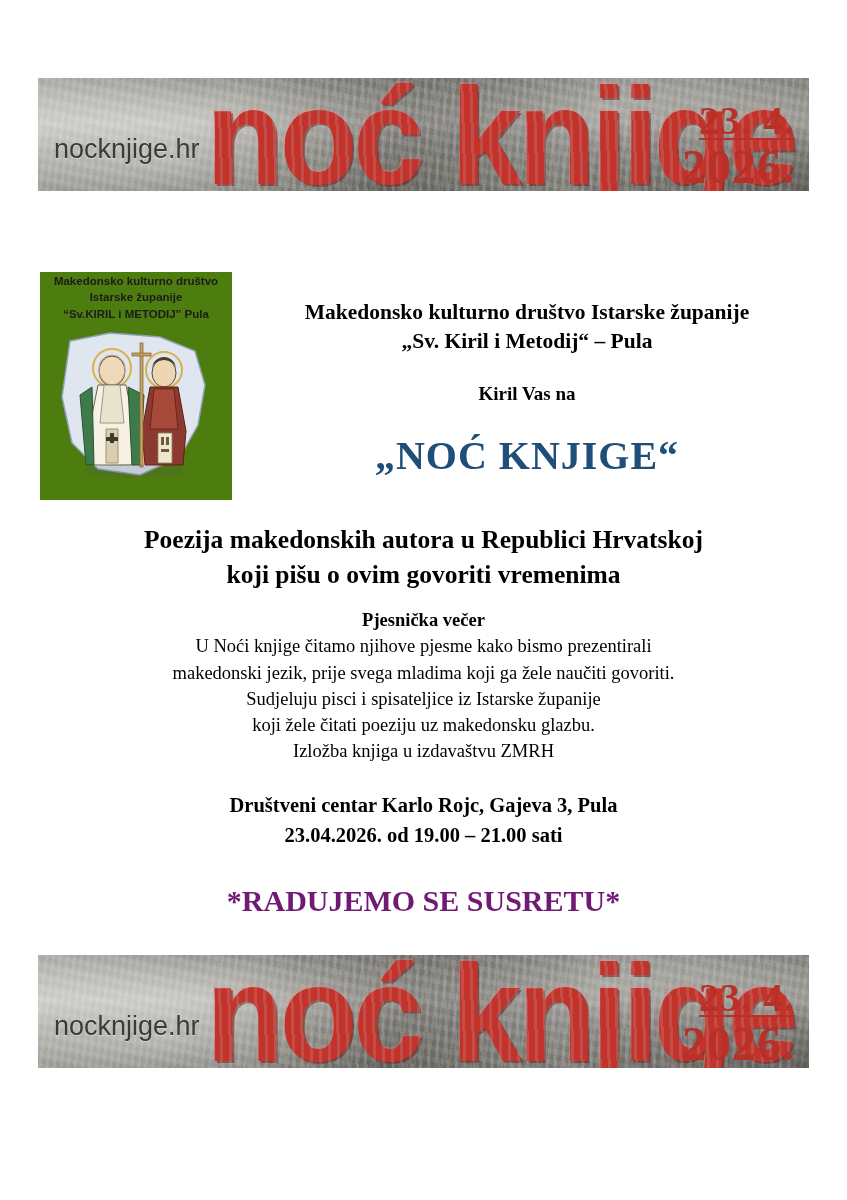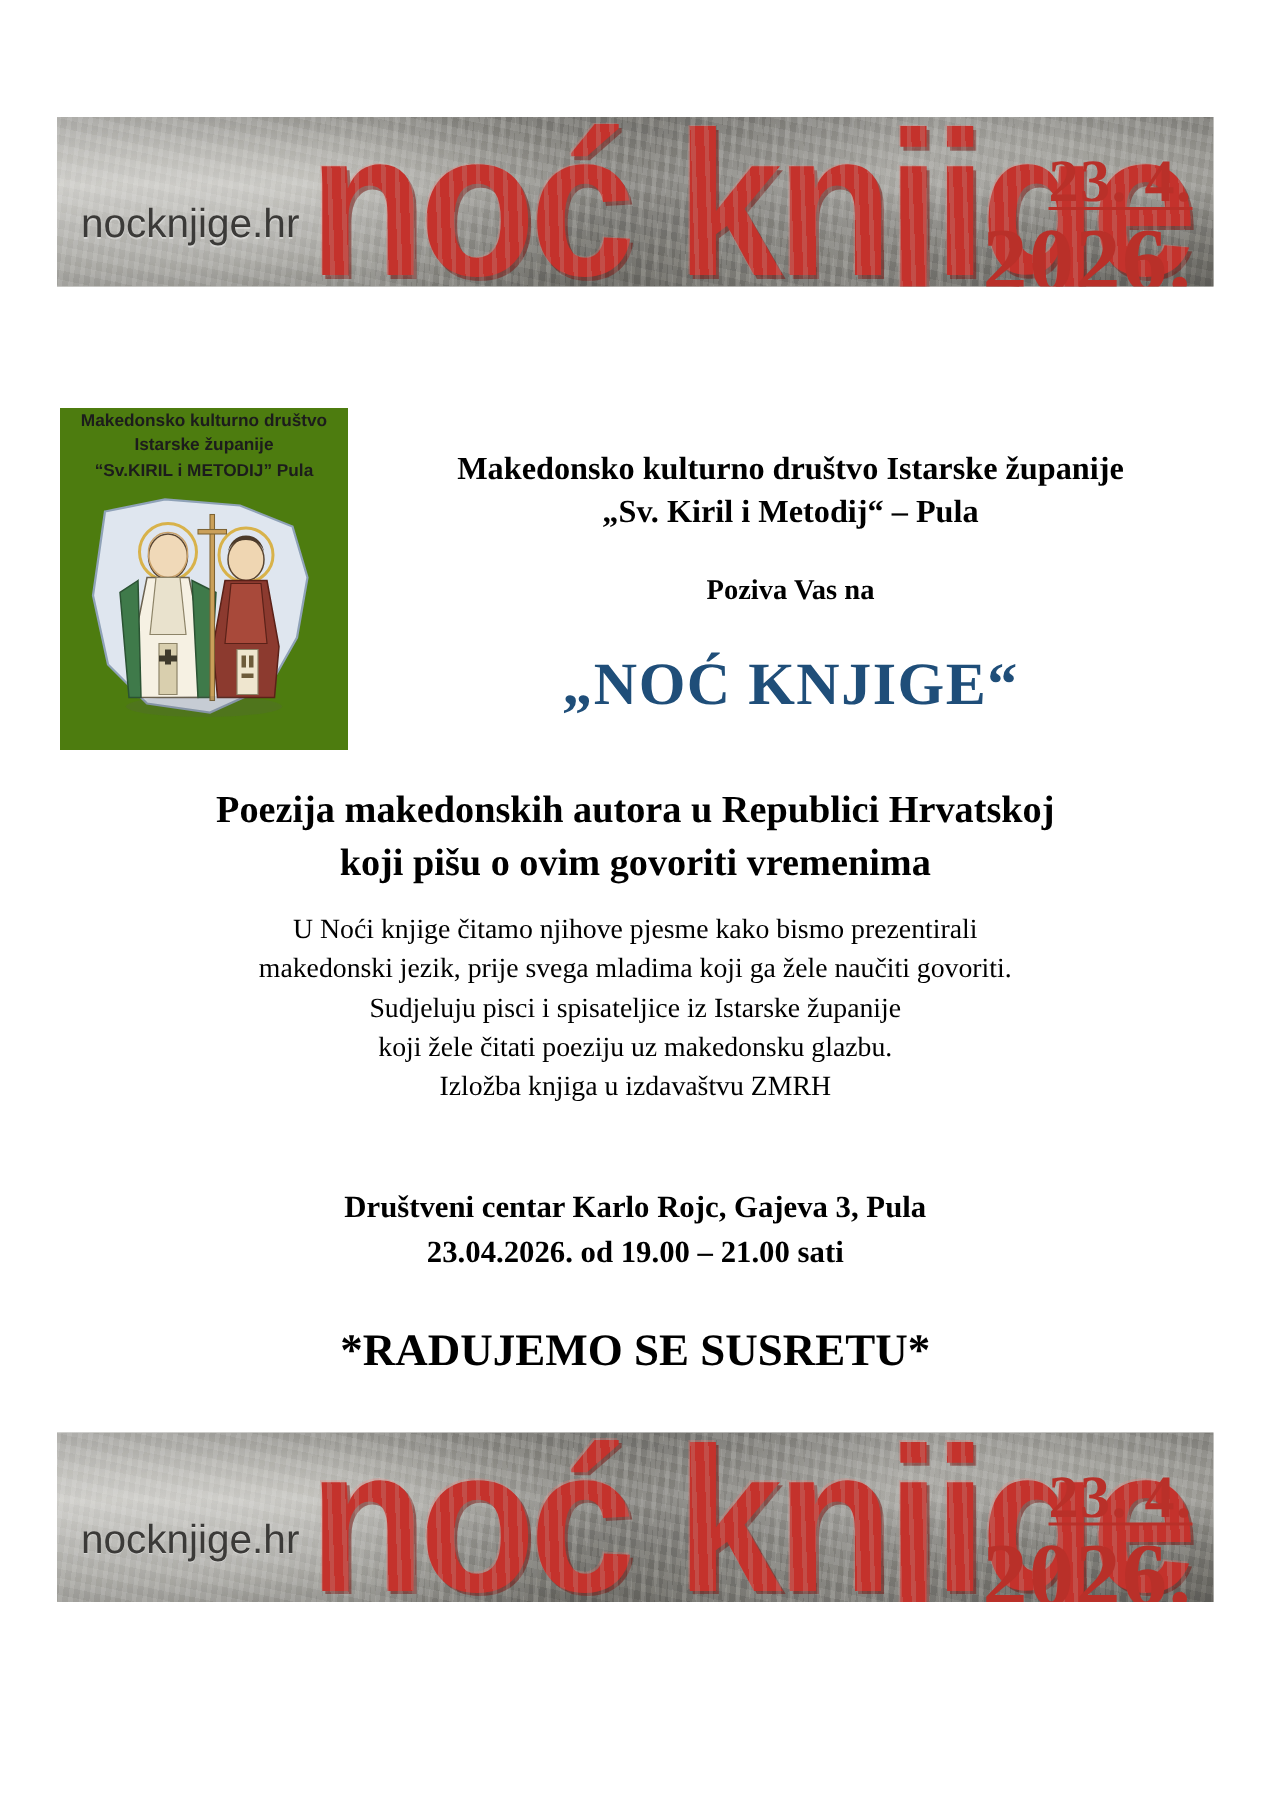--- a/index.html
+++ b/index.html
@@ -109,25 +109,24 @@
   .banner-date .d1 {
     font-size: 40px;
     font-weight: bold;
     letter-spacing: 1px;
     line-height: 1.05;
     text-decoration: underline;
     text-decoration-thickness: 2px;
     text-underline-offset: 4px;
   }
   .banner-date .d2 {
-    font-size: 60px;
+    font-size: 48px;
     font-weight: bold;
     letter-spacing: 1px;
     line-height: 1.05;
-    text-decoration: underline;
     text-decoration-thickness: 2px;
     text-underline-offset: 4px;
   }
 
   
   .logo {
     position: absolute;
     left: 40px;
     top: 272px;
     width: 192px;
@@ -219,21 +218,21 @@
 
   .closing {
     position: absolute;
     left: 60px;
     top: 884px;
     width: 727px;
     text-align: center;
     font-family: "Liberation Serif", serif;
     font-size: 30px;
     font-weight: bold;
-    color: #000000;
+    color: #701a75;
     letter-spacing: 0px;
   }
 </style>
 </head>
 <body>
 
 <div class="page">
 
   <div class="banner banner-top">
     <div class="smudge1"></div>
@@ -287,30 +286,31 @@
         <ellipse cx="96" cy="146" rx="52" ry="7" fill="rgba(90,90,90,0.18)"></ellipse>
       </svg>
     </div>
   </div>
 
   <div class="org">
     <div>Makedonsko kulturno društvo Istarske županije</div>
     <div>„Sv. Kiril i Metodij“ – Pula</div>
   </div>
 
-  <div class="invite">Poziva Vas na</div>
+  <div class="invite">Kiril Vas na</div>
 
   <div class="event-title">„NOĆ KNJIGE“</div>
 
   <div class="subject">
     <div>Poezija makedonskih autora u Republici Hrvatskoj</div>
     <div>koji pišu o ovim govoriti vremenima</div>
   </div>
 
   <div class="body-block">
+    <div class="lead">Pjesnička večer</div>
     <div>U Noći knjige čitamo njihove pjesme kako bismo prezentirali</div>
     <div>makedonski jezik, prije svega mladima koji ga žele naučiti govoriti.</div>
     <div>Sudjeluju pisci i spisateljice iz Istarske županije</div>
     <div>koji žele čitati poeziju uz makedonsku glazbu.</div>
     <div>Izložba knjiga u izdavaštvu ZMRH</div>
   </div>
 
   <div class="venue">
     <div>Društveni centar Karlo Rojc, Gajeva 3, Pula</div>
     <div>23.04.2026. od 19.00 – 21.00 sati</div>

